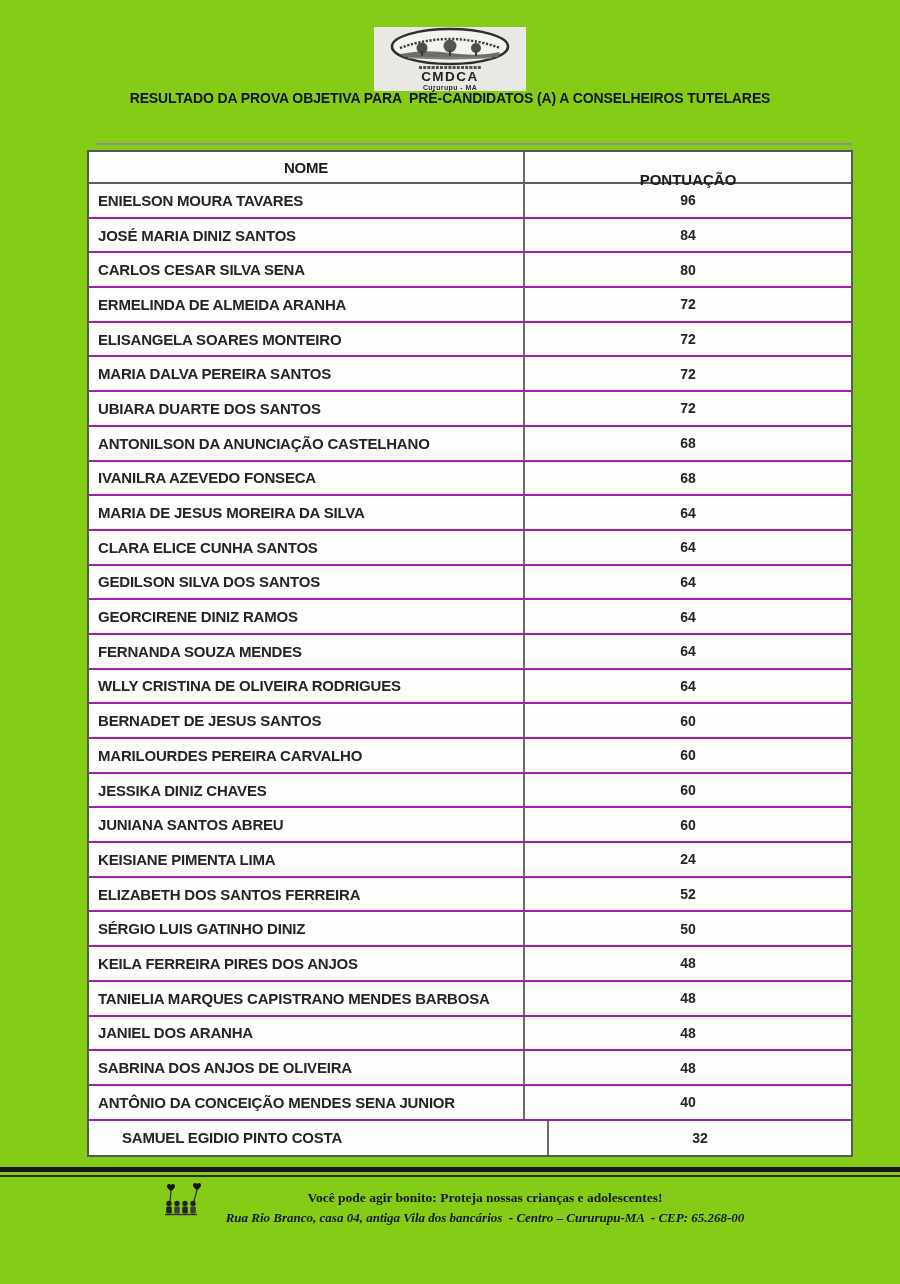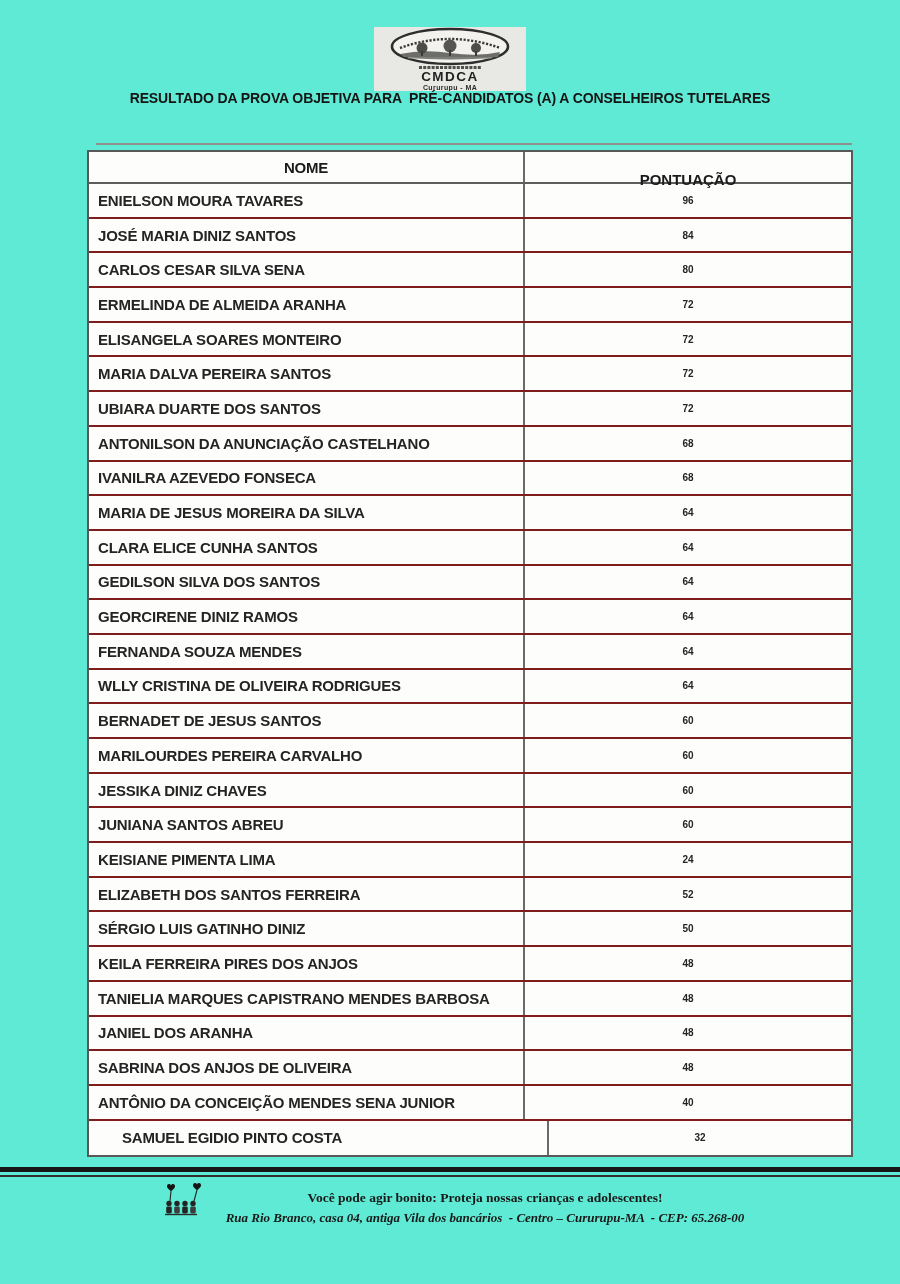--- a/index.html
+++ b/index.html
@@ -2,21 +2,21 @@
 <html><head>
 <meta charset="utf-8">
 <style>
   * { margin: 0; padding: 0; box-sizing: border-box; }
   html, body { width: 900px; }
   body { font-family: "Liberation Sans", sans-serif; background: #ffffff; }
   .page {
     position: relative;
     width: 900px;
     height: 1284px;
-    background: #5eead4;
+    background: #84cc16;
     overflow: hidden;
     color: #1c1c1c;
   }
 
   
   .logo-wrap {
     position: absolute;
     top: 27px;
     left: 50%;
     transform: translateX(-50%);
@@ -49,38 +49,38 @@
     position: absolute;
     top: 150px;
     left: 87px;
     width: 766px;
     border: 2px solid #585858;
     background: #fdfdfc;
   }
   .tr {
     display: flex;
     height: 34.7px;
-    border-bottom: 2px solid #7f1d1d;
+    border-bottom: 2px solid #a21caf;
   }
   .tr:last-child { border-bottom: none; padding-left: 24px; }
   .tr.thead { height: 32px; border-bottom: 2px solid #5d5d5d; }
   .td, .th { display: flex; align-items: center; }
   .cell-name {
     width: 436px;
     border-right: 2px solid #6a6a6a;
     padding-left: 9px;
     font-size: 15px;
     font-weight: bold;
     letter-spacing: -0.2px;
     color: #242424;
   }
   .cell-score {
     flex: 1;
     justify-content: center;
-    font-size: 10px;
+    font-size: 14px;
     font-weight: bold;
     color: #242424;
   }
   .th.cell-name { justify-content: center; padding-left: 0; font-size: 15px; color: #1b1b1b; }
   .th.cell-score { font-size: 15px; color: #1b1b1b; margin-top: 25px; }
 
   
   .rule-thick {
     position: absolute;
     top: 1167px;

